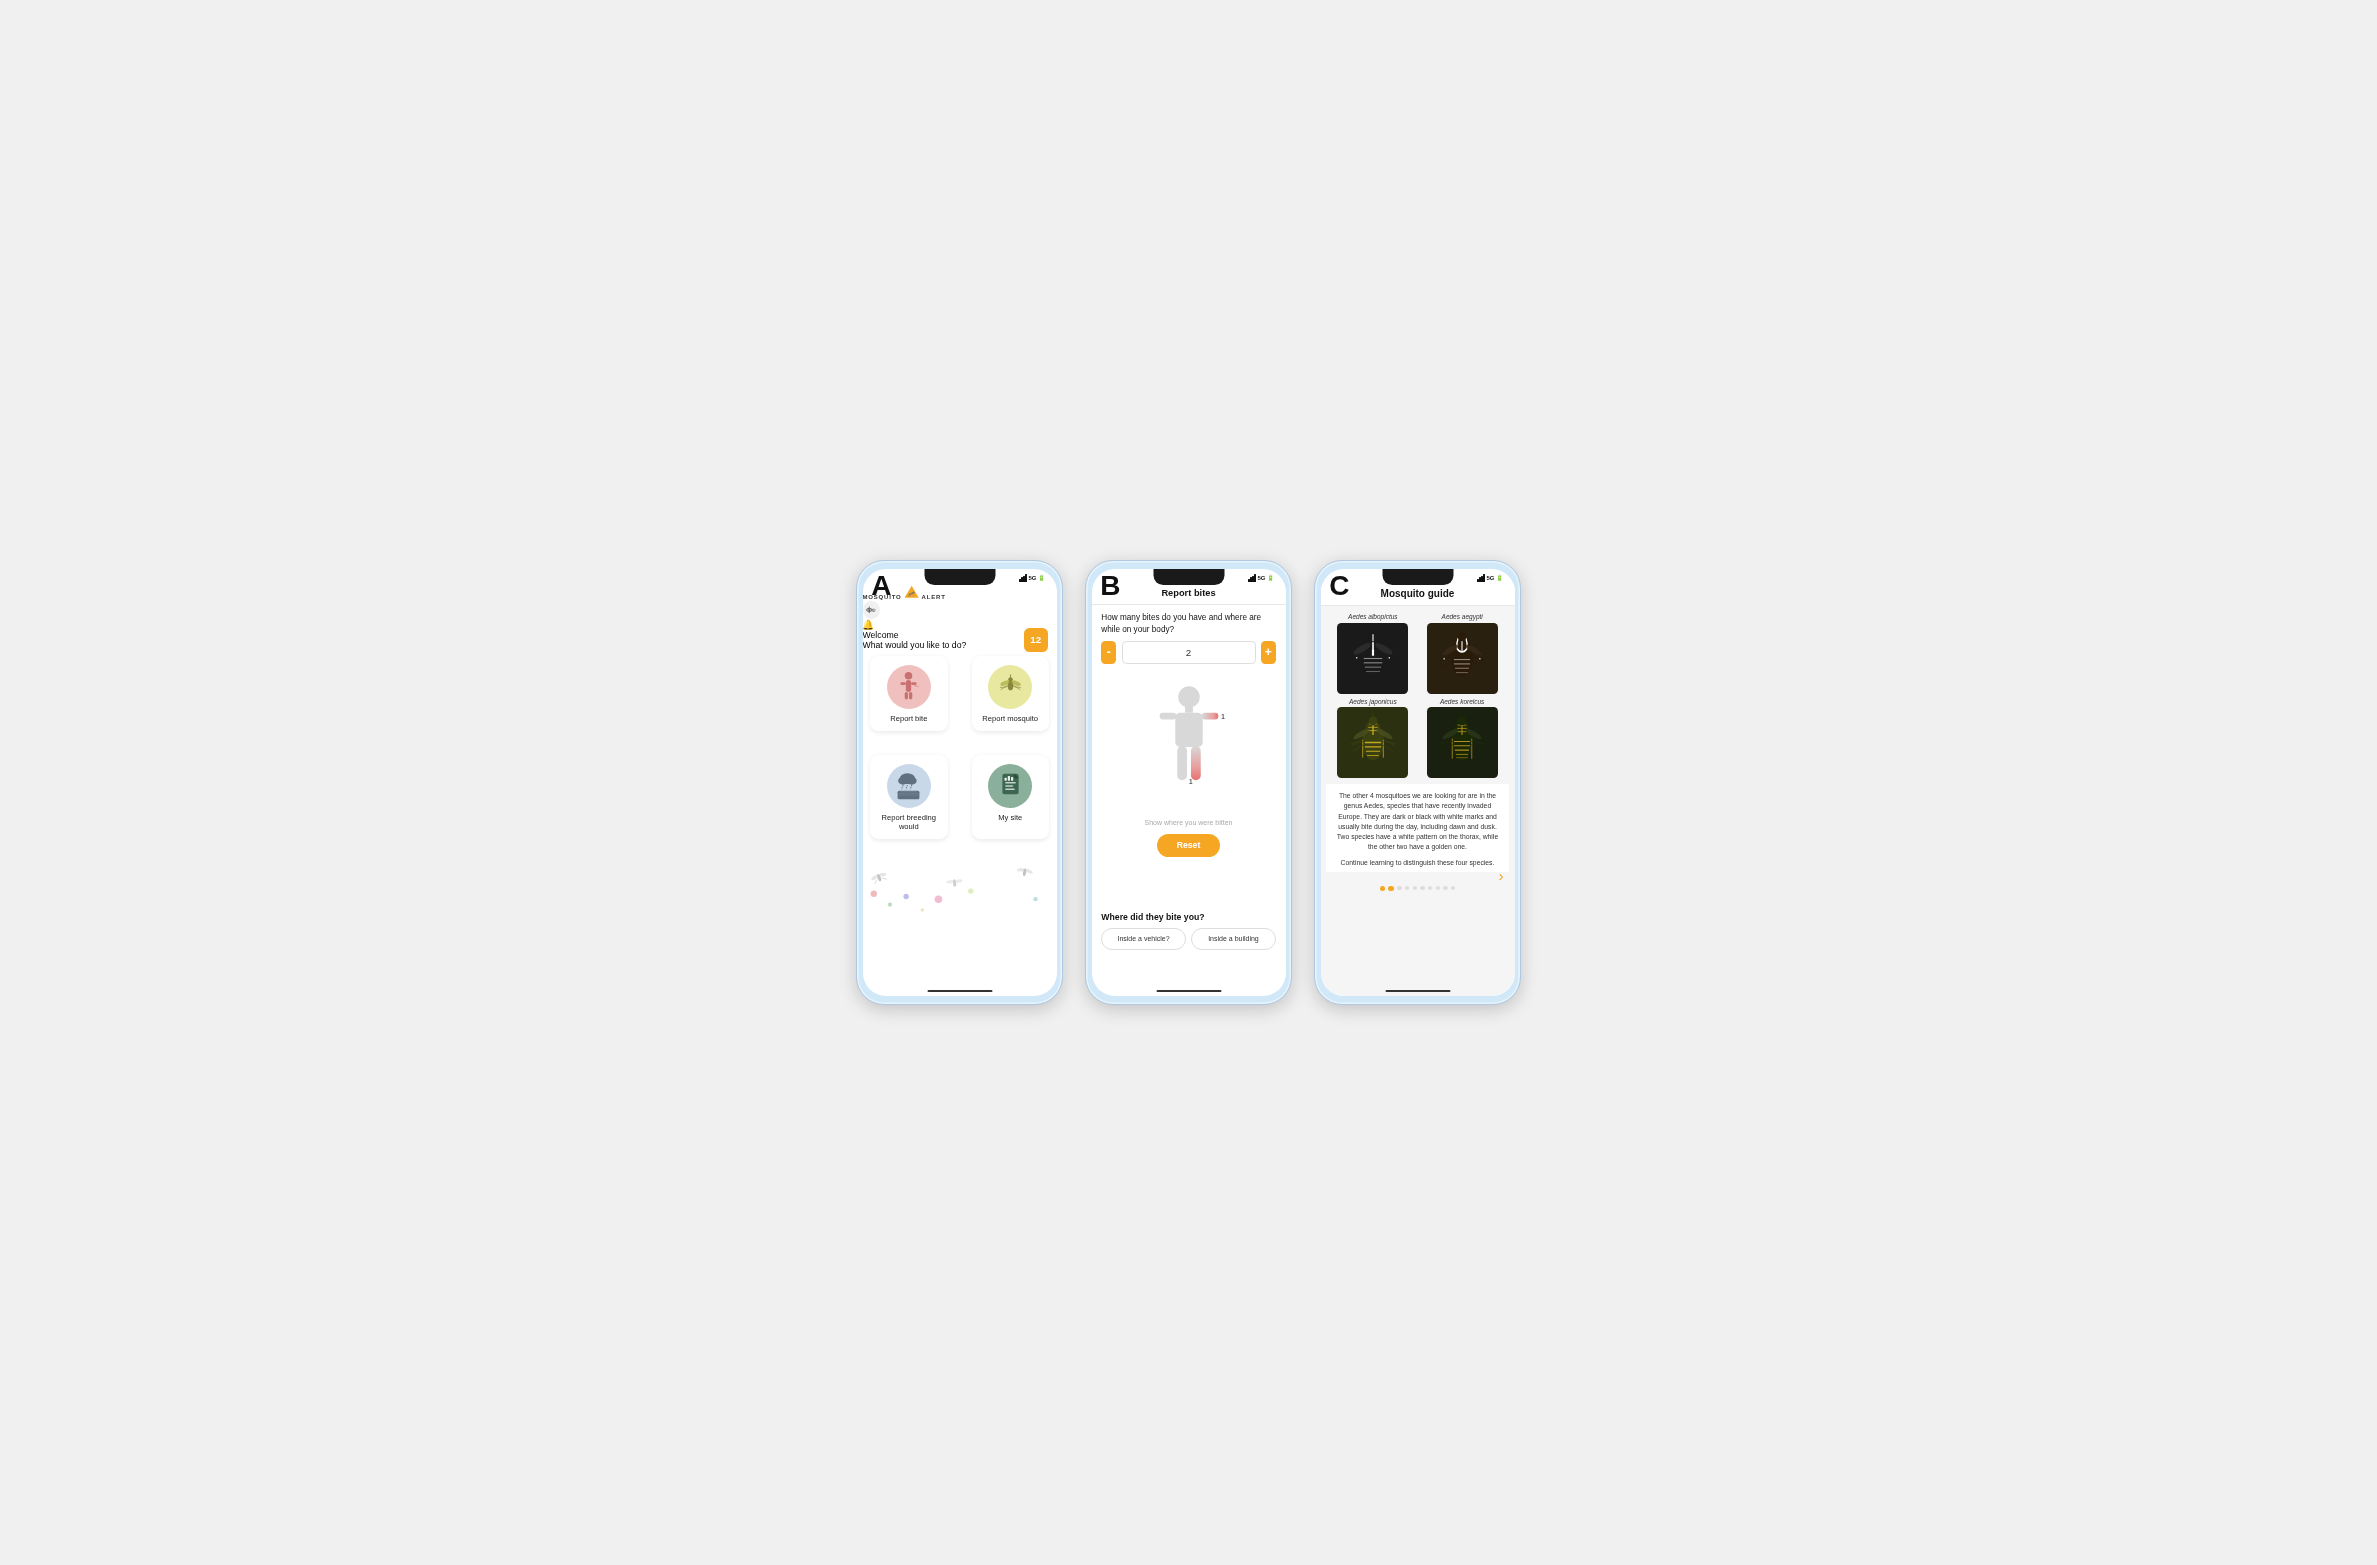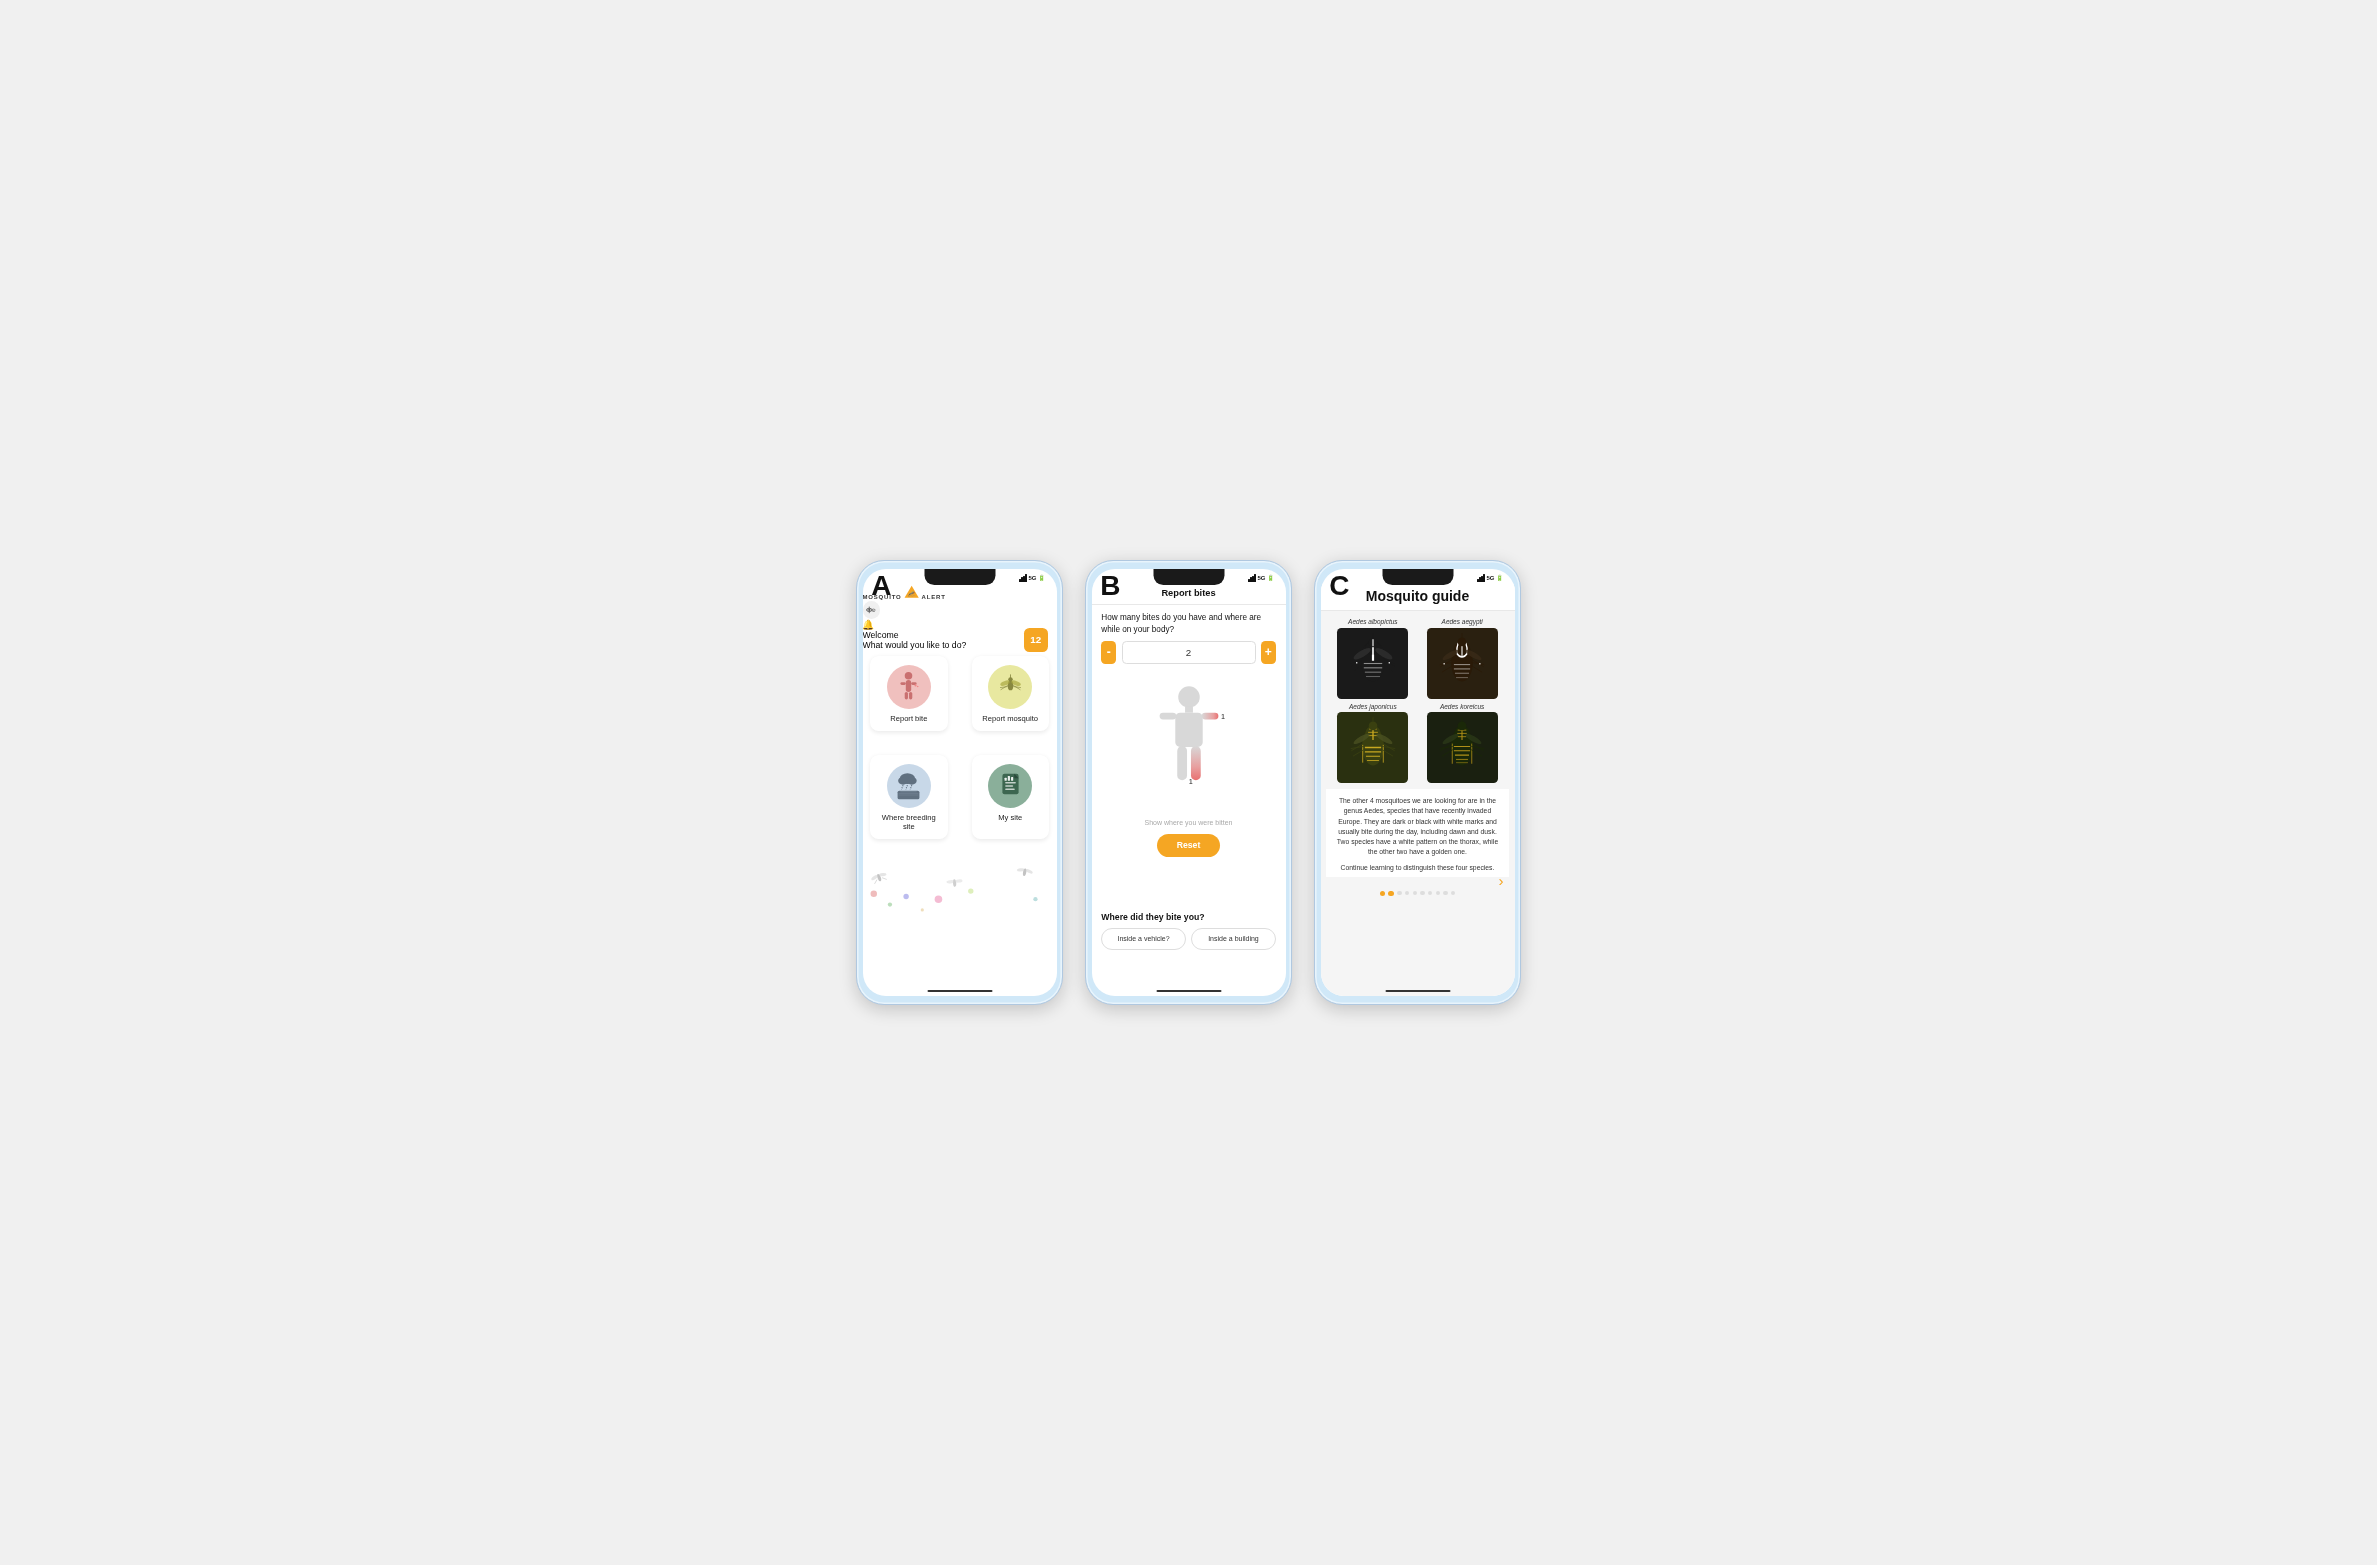--- a/index.html
+++ b/index.html
@@ -254,21 +254,21 @@
       overflow: hidden;
       background: #f5f5f5;
     }
     .phone-c .page-header {
       background: #fff;
       text-align: center;
       padding: 4.4px 11px 5.5px;
       border-bottom: 0.5px solid #e8e8e8;
     }
     .phone-c .page-title {
-      font-size: 14px;
+      font-size: 10px;
       font-weight: 700;
       color: #111;
     }
     .mosquito-guide-content {
       padding: 7.6px 5.5px 0;
     }
     .mosquito-grid {
       display: grid;
       grid-template-columns: 1fr 1fr;
       gap: 4.4px;
@@ -466,21 +466,21 @@
                 <line x1="20" y1="26" x2="17" y2="34" stroke="#607080" stroke-width="2" stroke-dasharray="2,2"></line>
                 <line x1="28" y1="26" x2="25" y2="34" stroke="#607080" stroke-width="2" stroke-dasharray="2,2"></line>
                 <line x1="36" y1="26" x2="33" y2="34" stroke="#607080" stroke-width="2" stroke-dasharray="2,2"></line>
 
                 <rect x="10" y="36" width="40" height="16" rx="3" fill="#607080"></rect>
                 <line x1="15" y1="38" x2="45" y2="38" stroke="#8090a0" stroke-width="1"></line>
                 <line x1="12" y1="41" x2="48" y2="41" stroke="#8090a0" stroke-width="0.8"></line>
                 <line x1="12" y1="44" x2="48" y2="44" stroke="#8090a0" stroke-width="0.8"></line>
               </svg>
             </div>
-            <span class="menu-card-label" style="text-align:center;">Where breeding site</span>
+            <span class="menu-card-label" style="text-align:center;">Report breeding would</span>
           </div>
 
           <div class="menu-card">
             <div class="menu-icon-circle" style="background:#8aaf9a;">
               <svg width="27" height="30" viewBox="0 0 50 55">
 
                 <rect x="10" y="5" width="30" height="38" rx="4" fill="#3d6650"></rect>
 
                 <polygon points="32,5 40,13 32,13" fill="#2a4a3a"></polygon>
 

